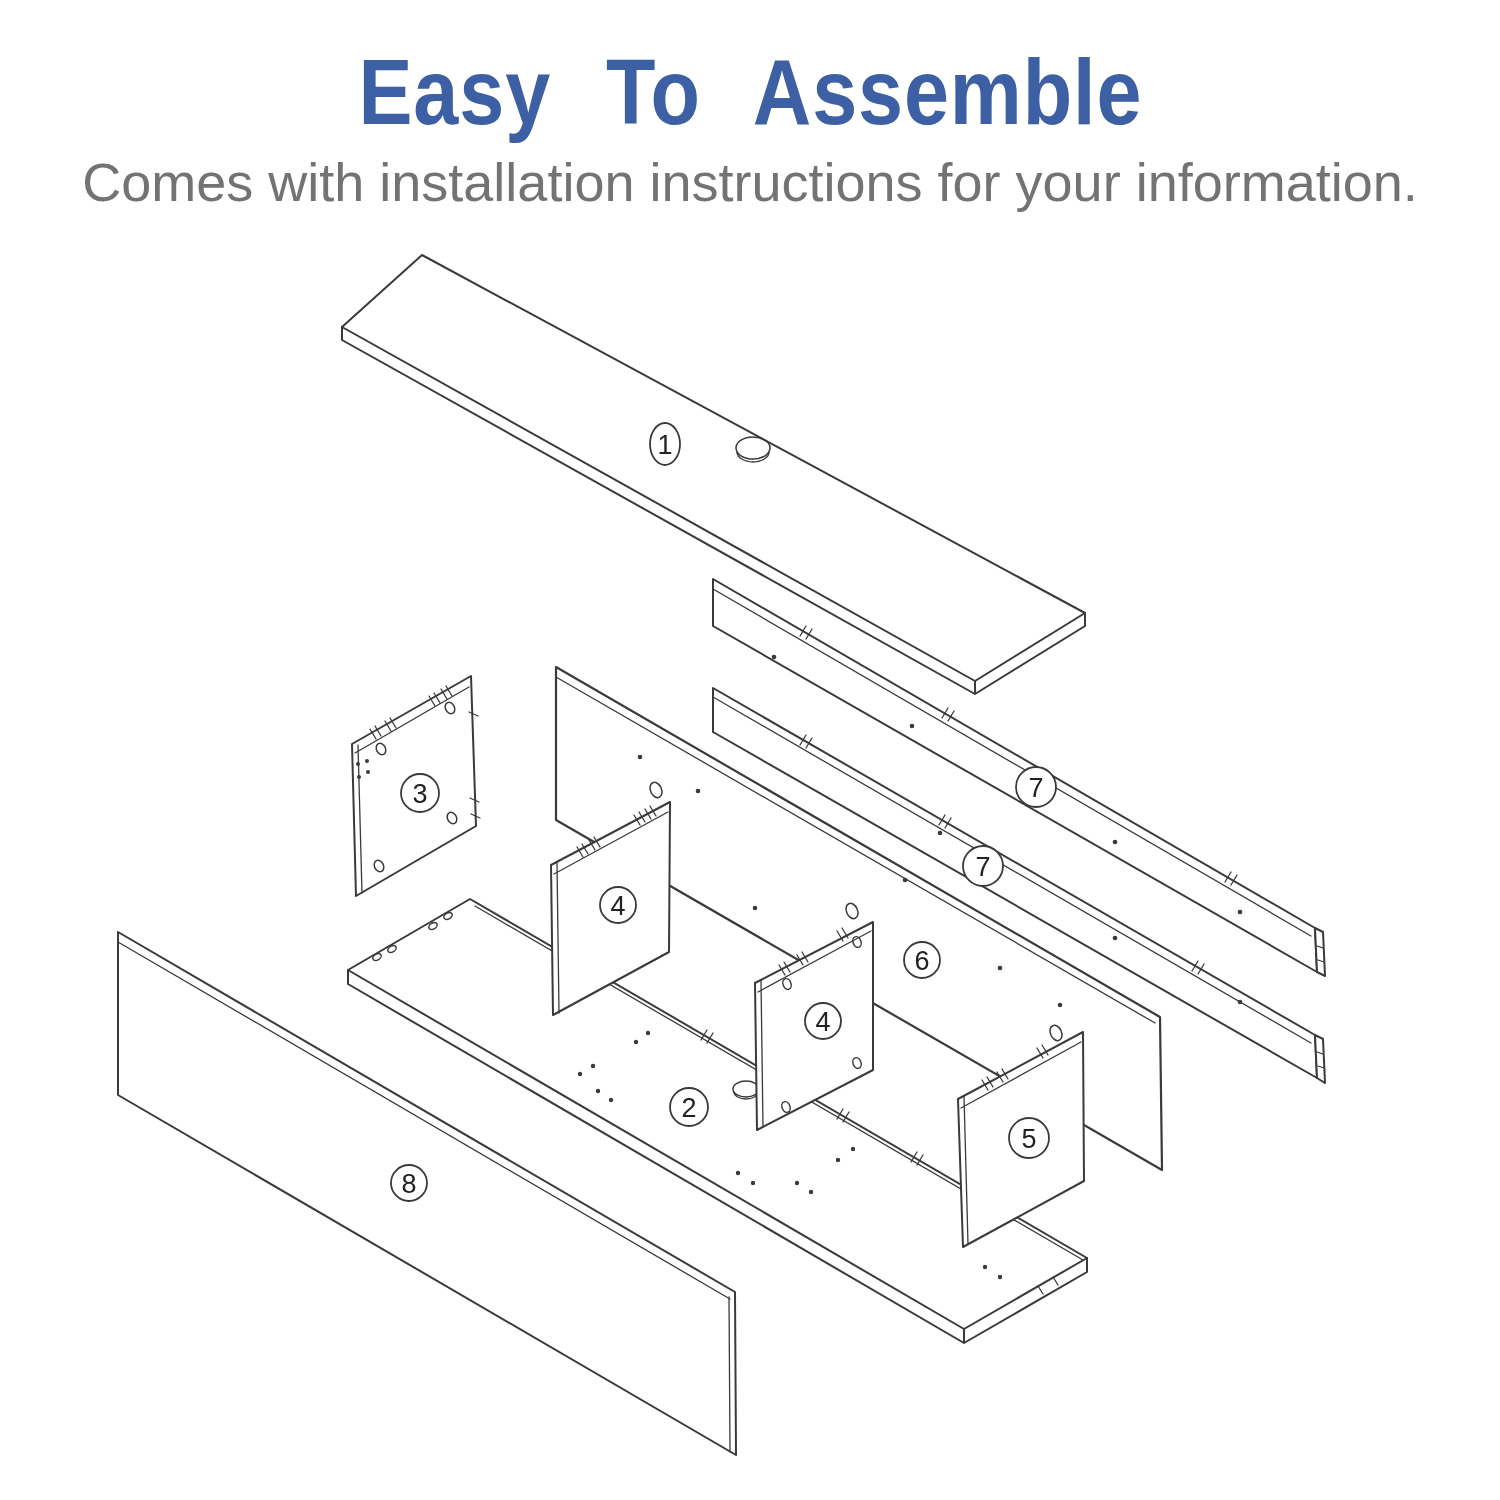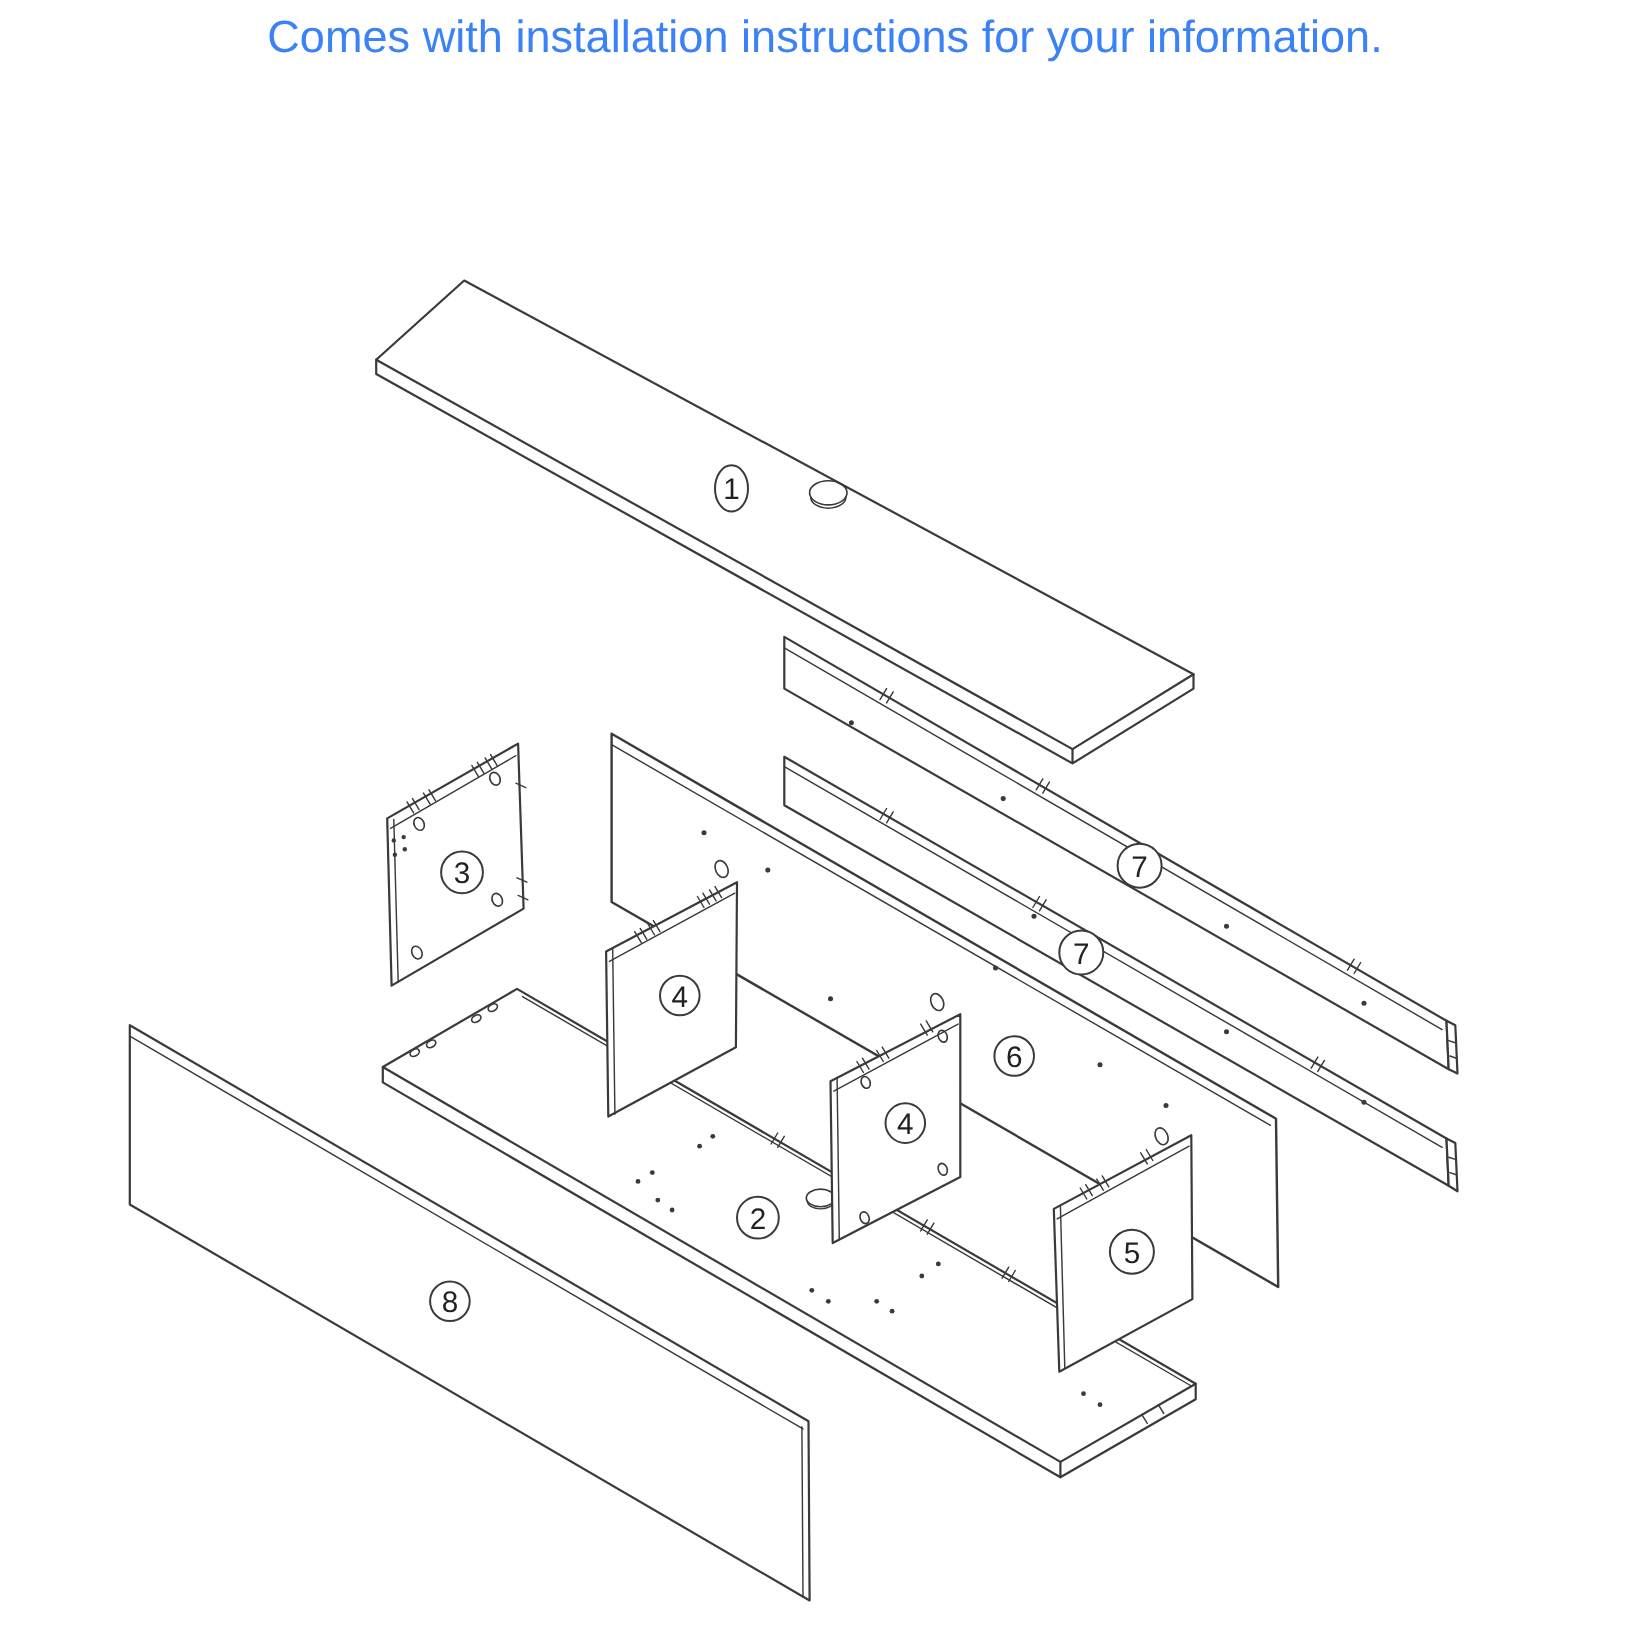--- a/index.html
+++ b/index.html
@@ -1,37 +1,38 @@
 <!DOCTYPE html>
 <html><head>
 <meta charset="utf-8">
 <style>
   html,body{margin:0;padding:0;background:#fff;}
   body{width:1500px;height:1500px;overflow:hidden;font-family:"Liberation Sans",sans-serif;}
   .canvas{position:relative;width:1500px;height:1500px;background:#fff;}
   .hdr{position:absolute;top:0;left:0;width:1500px;text-align:center;}
   .title{margin:0;padding-top:44px;font-weight:bold;font-size:92px;line-height:1.05;color:#3c60a3;letter-spacing:1px;word-spacing:36px;white-space:nowrap;}
   .title .squeeze{display:inline-block;transform:scaleX(0.88);transform-origin:50% 50%;}
-  .subtitle{margin:10px 0 0 0;font-size:41px;color:#3b82f6;letter-spacing:0px;white-space:nowrap;}
+  .subtitle{margin:10px 0 0 0;font-size:54px;color:#737373;letter-spacing:0px;white-space:nowrap;}
   svg{position:absolute;left:0;top:0;}
   .fc{fill:#ffffff;stroke:#3a3a3a;stroke-width:2;stroke-linejoin:round;}
   .fc6{fill:#ffffff;stroke:#3a3a3a;stroke-width:2.2;stroke-linejoin:round;}
   .ln{fill:none;stroke:#3a3a3a;stroke-width:2;stroke-linecap:round;stroke-linejoin:round;}
   .tn{fill:none;stroke:#3a3a3a;stroke-width:1.3;stroke-linecap:round;}
   .hole{fill:none;stroke:#3a3a3a;stroke-width:1.5;}
   .dot{fill:#3a3a3a;stroke:none;}
   .lblc{fill:#ffffff;stroke:#3a3a3a;stroke-width:1.8;}
   .lblt{font-family:"Liberation Sans",sans-serif;font-size:27px;fill:#222;text-anchor:middle;}
 </style>
 </head>
 <body>
 
 <div class="canvas">
 
   <div class="hdr">
+    <h1 class="title"><span class="squeeze">Easy To Assemble</span></h1>
     <p class="subtitle">Comes with installation instructions for your information.</p>
   </div>
 
   <svg width="1500" height="1500" viewBox="0 0 1500 1500">
 
     <g>
       <polygon class="fc" points="422,255 1085,613 975,681 342,327"></polygon>
       <path class="ln" d="M342,327 L342,340 L975,694 L1085,626 L1085,613 M975,681 L975,694"></path>
       <ellipse class="hole" cx="753" cy="448" rx="17" ry="11"></ellipse>
       <path class="tn" d="M737,452 a16,10 0 0 0 32,0"></path>

